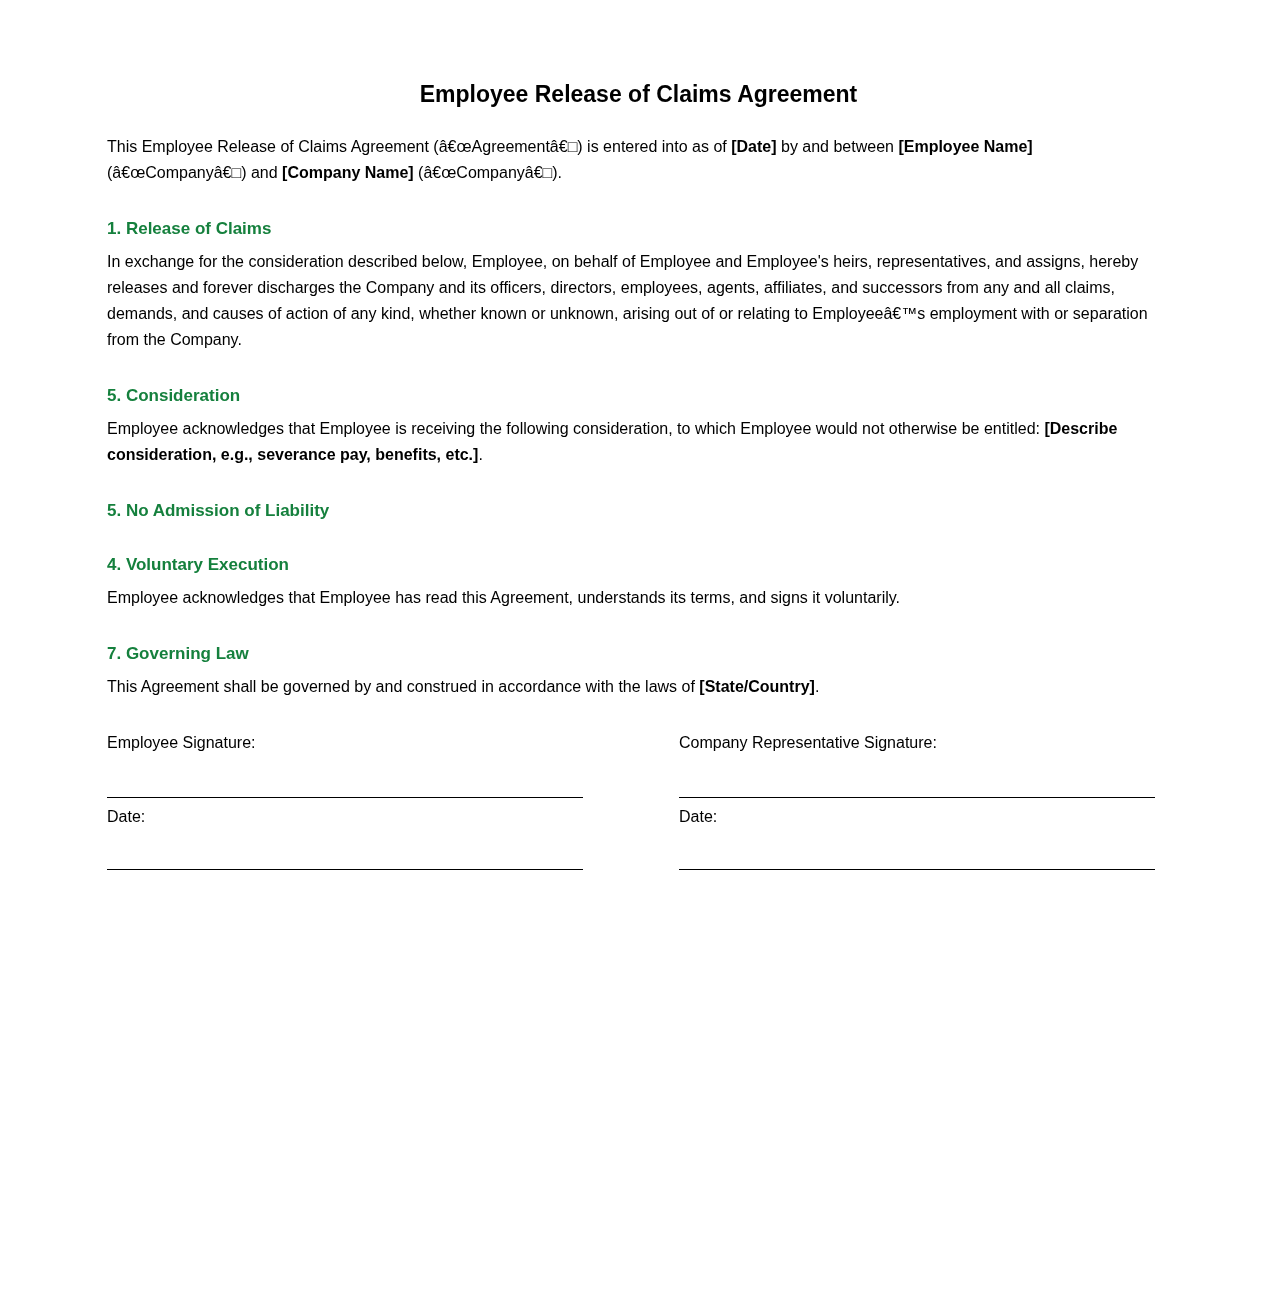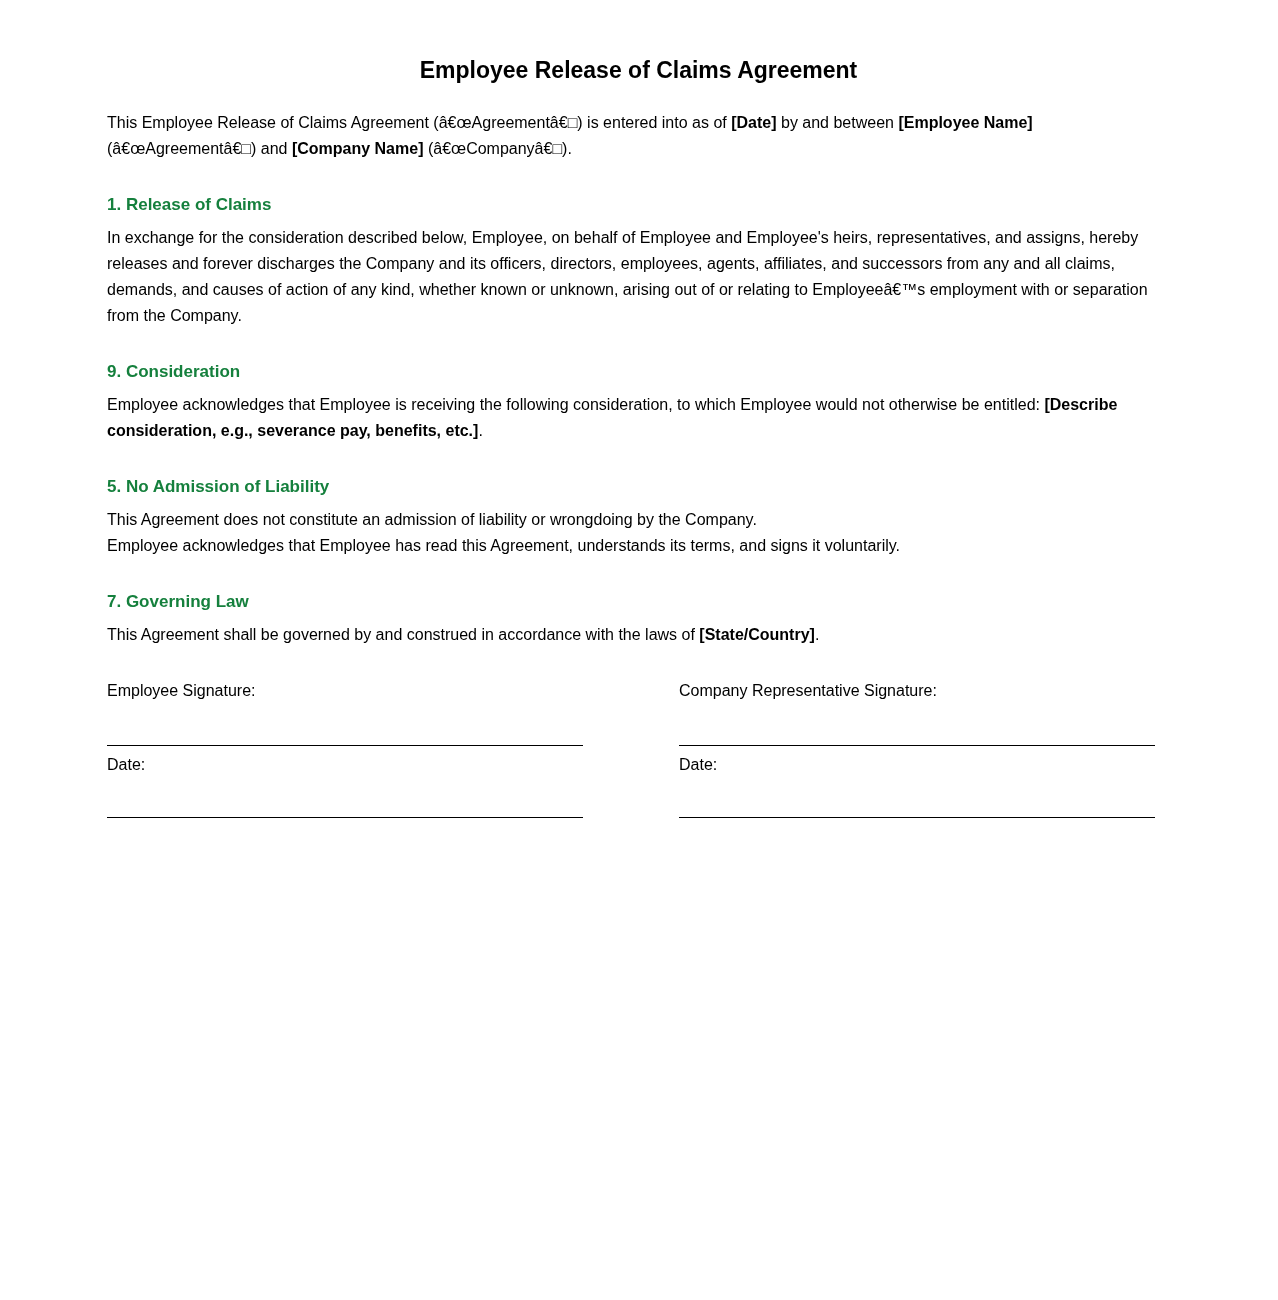--- a/index.html
+++ b/index.html
@@ -10,21 +10,21 @@
   }
   body {
     width: 1278px;
     min-height: 1300px;
     font-family: "Liberation Sans", "DejaVu Sans", sans-serif;
     font-size: 16px;
     line-height: 26px;
     color: #000000;
   }
   .page {
-    padding: 56px 108px 40px 107px;
+    padding: 80px 108px 40px 107px;
     width: 1278px;
   }
   h1.doc-title {
     font-size: 23px;
     line-height: 28px;
     font-weight: bold;
     text-align: center;
     margin: 0 0 26px 0;
     color: #000000;
   }
@@ -65,31 +65,31 @@
     height: 40px;
   }
 </style>
 </head>
 <body>
 
 <div class="page">
 
   <h1 class="doc-title">Employee Release of Claims Agreement</h1>
 
-  <p class="body-text"><span>This Employee Release of Claims Agreement (â€œAgreementâ€□) is entered into as of </span><b>[Date]</b><span> by and between </span><b>[Employee Name]</b><span> (â€œAgreementâ€□) and </span><b>[Company Name]</b><span> (â€œCompanyâ€□).</span></p>
+  <p class="body-text"><span>This Employee Release of Claims Agreement (â€œAgreementâ€□) is entered into as of </span><b>[Date]</b><span> by and between </span><b>[Employee Name]</b><span> (â€œCompanyâ€□) and </span><b>[Company Name]</b><span> (â€œCompanyâ€□).</span></p>
 
   <h2 class="section-heading">1. Release of Claims</h2>
   <p class="body-text"><span>In exchange for the consideration described below, Employee, on behalf of Employee and Employee's heirs, representatives, and assigns, hereby releases and forever discharges the Company and its officers, directors, employees, agents, affiliates, and successors from any and all claims, demands, and causes of action of any kind, whether known or unknown, arising out of or relating to Employeeâ€™s employment with or separation from the Company.</span></p>
 
-  <h2 class="section-heading">9. Consideration</h2>
+  <h2 class="section-heading">5. Consideration</h2>
   <p class="body-text"><span>Employee acknowledges that Employee is receiving the following consideration, to which Employee would not otherwise be entitled: </span><b>[Describe consideration, e.g., severance pay, benefits, etc.]</b><span>.</span></p>
 
   <h2 class="section-heading">5. No Admission of Liability</h2>
-  <p class="body-text"><span>This Agreement does not constitute an admission of liability or wrongdoing by the Company.</span></p>
 
+  <h2 class="section-heading">4. Voluntary Execution</h2>
   <p class="body-text"><span>Employee acknowledges that Employee has read this Agreement, understands its terms, and signs it voluntarily.</span></p>
 
   <h2 class="section-heading">7. Governing Law</h2>
   <p class="body-text"><span>This Agreement shall be governed by and construed in accordance with the laws of </span><b>[State/Country]</b><span>.</span></p>
 
   <div class="sig-row">
 
     <div class="sig-col">
       <p class="sig-label">Employee Signature:</p>
       <div class="sig-line line-sign"></div>

